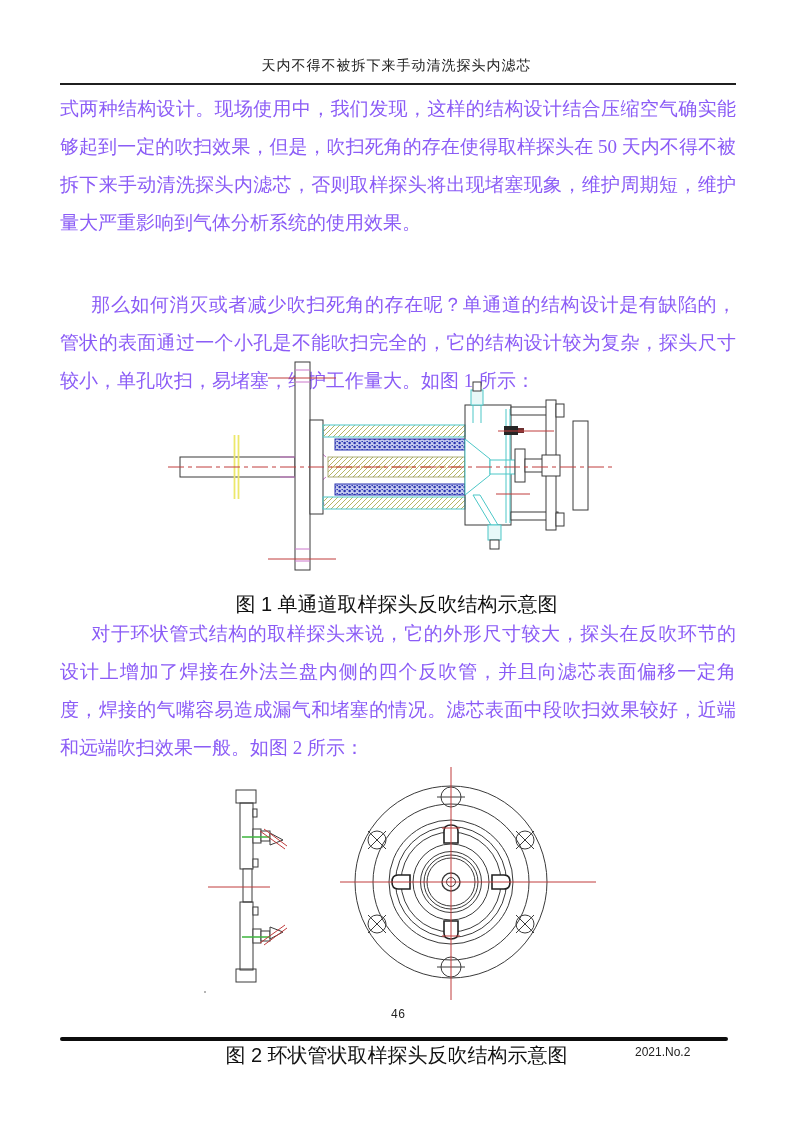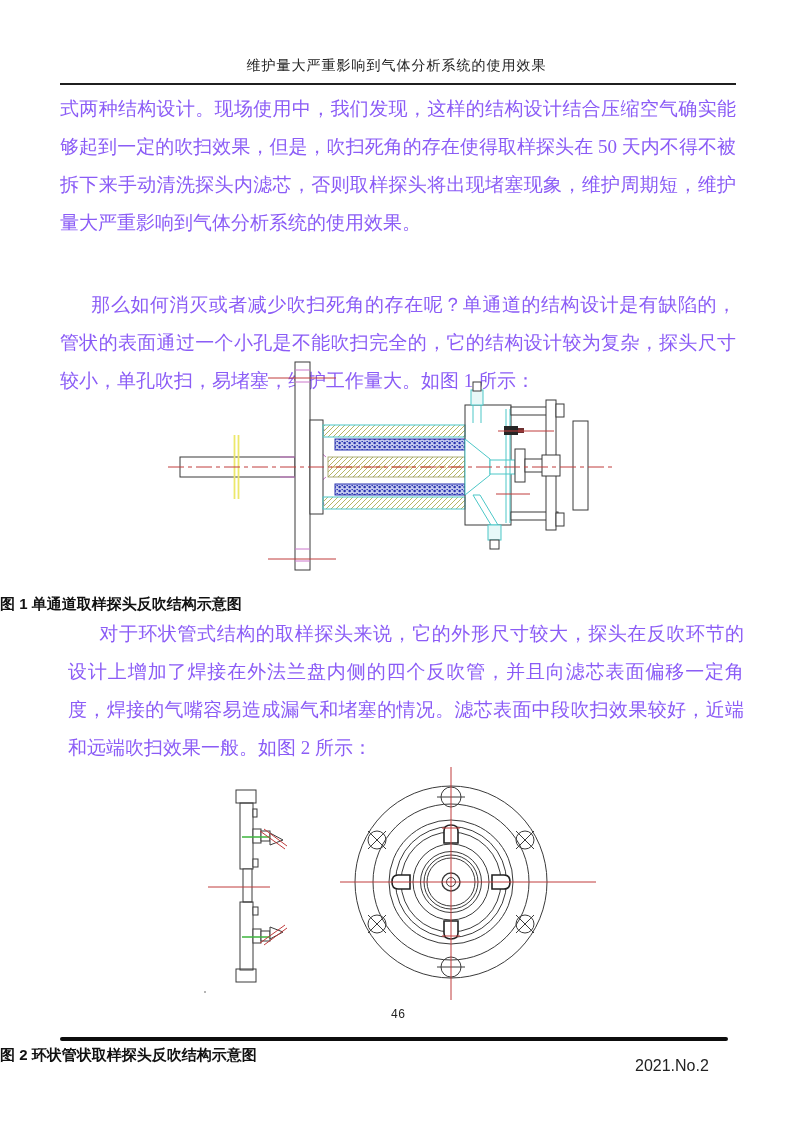--- a/index.html
+++ b/index.html
@@ -24,60 +24,60 @@
     position:absolute;top:56px;left:0;width:100%;text-align:center;
     font-size:14px;line-height:20px;letter-spacing:1px;color:#222;
   }
   .header-rule{position:absolute;top:83px;left:60px;width:676px;height:2px;background:#1f1f1f;}
   .body-par{
     position:absolute;left:60px;width:676px;margin:0;
     font-size:19px;line-height:38px;text-align:justify;text-align-last:left;color:#8b5cf6;
   }
   .p1{top:90px;}
   .p2{top:242px;margin-top:44px;}
-  .p3{top:615px;margin-left:8px;}
+  .p3{top:615px;}
   .indent{text-indent:1.65em;}
   .fig{position:absolute;}
   .fig1{top:357px;left:168px;}
   .fig2{top:767px;left:190px;}
   .caption{
-    position:absolute;left:0;width:100%;text-align:left;
-    font-family:"Liberation Sans","DejaVu Sans",sans-serif;font-weight:bold;
-    font-size:15px;line-height:22px;color:#111;
+    position:absolute;left:0;width:100%;text-align:center;
+    font-family:"Liberation Sans","DejaVu Sans",sans-serif;font-weight:normal;
+    font-size:20px;line-height:22px;color:#111;
   }
   .cap1{top:593px;}
   .cap2{top:1044px;}
   .footer-rule{position:absolute;top:1037px;left:60px;width:668px;height:4px;background:#0d0d0d;border-radius:2px;}
   .footer-page{
     position:absolute;top:1008px;left:60px;width:676px;text-align:center;
     font-family:Liberation Mono, monospace;font-size:12px;color:#222;
   }
   .footer-issue{
     position:absolute;top:1045px;left:635px;
-    font-family:"Liberation Sans","DejaVu Sans",sans-serif;font-size:16px;color:#222;margin-top:12px;
+    font-family:"Liberation Sans","DejaVu Sans",sans-serif;font-size:12px;color:#222;
   }
   
   .s-dark{stroke:var(--line-dark);fill:none;stroke-width:1;}
   .s-dark15{stroke:#222;fill:#fff;stroke-width:1.6;}
   .f-white{fill:#ffffff;stroke:var(--line-dark);stroke-width:1;}
   .s-cyan{stroke:var(--cad-cyan);stroke-width:1;}
   .s-red{stroke:var(--centerline-red);stroke-width:1;fill:none;}
   .s-magenta{stroke:var(--cad-magenta);stroke-width:1;fill:none;}
   .s-yellow{stroke:var(--cad-yellow);stroke-width:1.8;}
   .s-green{stroke:var(--nozzle-green);stroke-width:1.5;}
   .s-orange{stroke:var(--orange-dash);stroke-width:1.2;}
   .p-hatch{stroke:#333;stroke-width:0.9;}
   .p-olive{stroke:var(--cad-olive);stroke-width:0.9;}
 </style>
 </head>
 <body>
 
 <div class="page">
 
-  <div class="header-title">维护量大严重影响到气体分析系统的使用效果</div>
+  <div class="header-title">天内不得不被拆下来手动清洗探头内滤芯</div>
   <div class="header-rule"></div>
 
   <p class="body-par p1">式两种结构设计。现场使用中，我们发现，这样的结构设计结合压缩空气确实能够起到一定的吹扫效果，但是，吹扫死角的存在使得取样探头在 50 天内不得不被拆下来手动清洗探头内滤芯，否则取样探头将出现堵塞现象，维护周期短，维护量大严重影响到气体分析系统的使用效果。</p>
   <p class="body-par p2 indent">那么如何消灭或者减少吹扫死角的存在呢？单通道的结构设计是有缺陷的，管状的表面通过一个小孔是不能吹扫完全的，它的结构设计较为复杂，探头尺寸较小，单孔吹扫，易堵塞，维护工作量大。如图 1 所示：</p>
 
   <svg class="fig fig1" width="470" height="230" viewBox="0 0 470 230" aria-hidden="true">
     <defs>
       <pattern id="hOlive" patternUnits="userSpaceOnUse" width="5" height="5">
         <path d="M-1,6 L6,-1" class="p-olive"></path>
           <path d="M-1,1 L1,-1" class="p-olive"></path>

